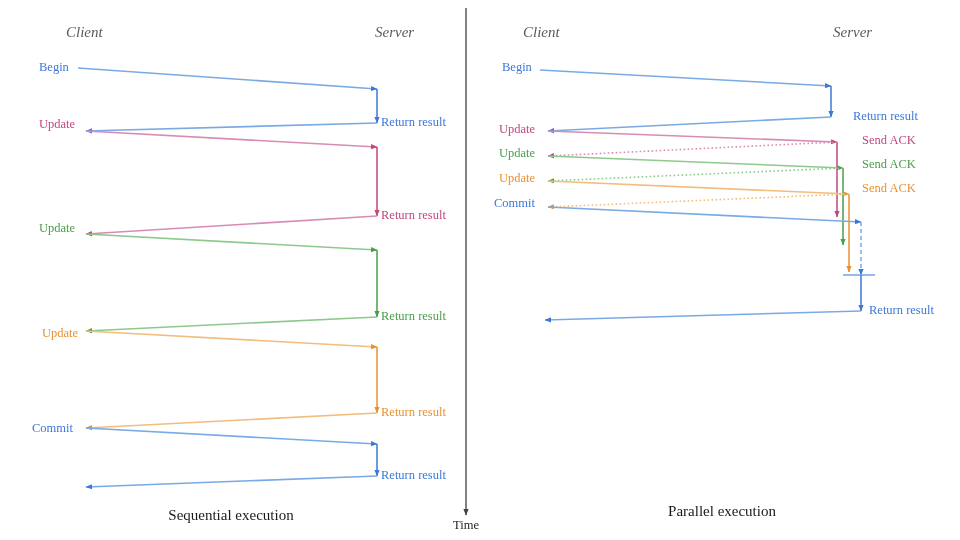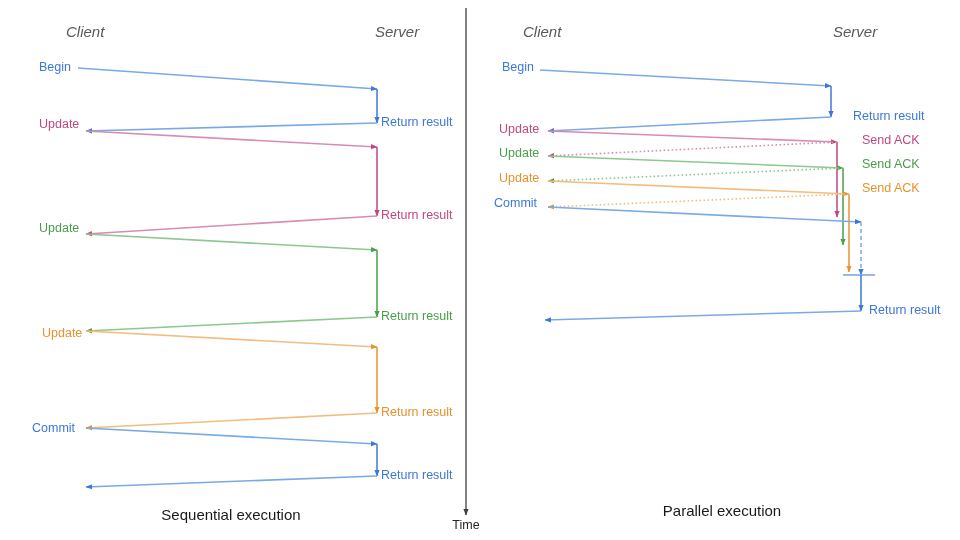--- a/index.html
+++ b/index.html
@@ -10,20 +10,21 @@
   body {
     width: 960px;
     height: 540px;
     overflow: hidden;
     font-family: "Liberation Sans", sans-serif;
   }
   #diagram-root {
     position: relative;
     width: 960px;
     height: 540px;
+    font-family: Liberation Serif, serif;
   }
   svg.canvas {
     position: absolute;
     top: 0;
     left: 0;
     width: 960px;
     height: 540px;
   }
   .lane-label {
     font-style: italic;

